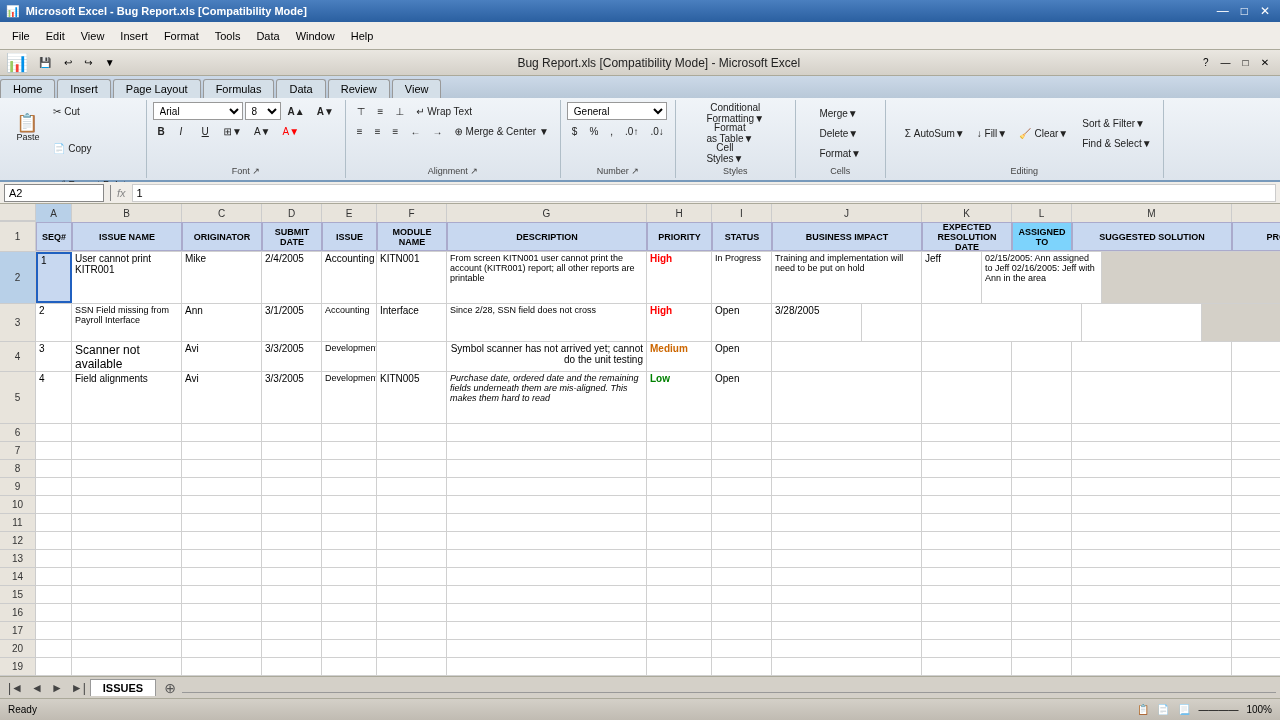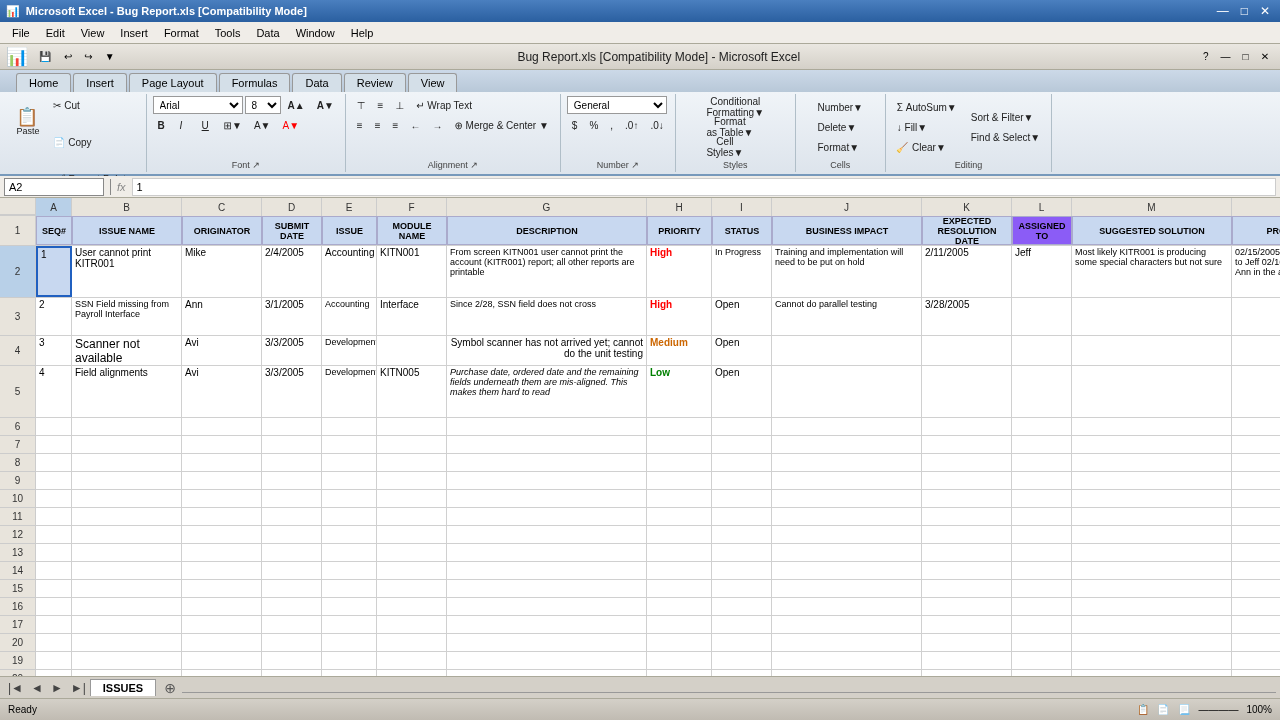--- a/index.html
+++ b/index.html
@@ -17,21 +17,21 @@
       font-size: 11px;
       font-weight: bold;
     }
     #title-bar-left { display: flex; align-items: center; gap: 6px; }
     #title-bar-right { display: flex; gap: 4px; }
     .title-btn { background: none; border: none; color: white; cursor: pointer; font-size: 12px; padding: 0 4px; }
 
     
     #menu-bar {
       background: #f0ede8;
-      height: 22px;
+      height: 28px;
       display: flex;
       align-items: center;
       padding: 0 4px;
       border-bottom: 1px solid #aba99a;
       font-size: 11px;
     }
     .menu-item { padding: 2px 8px; cursor: pointer; }
 
     
     #quick-access {
@@ -49,21 +49,21 @@
     #ribbon {
       background: linear-gradient(to bottom, #e8f0f8, #d4dfe8);
       border-bottom: 2px solid #7799bb;
       padding: 0;
     }
     #ribbon-tabs {
       display: flex;
       background: linear-gradient(to bottom, #ccd9e8, #b8c8d8);
       height: 22px;
       align-items: flex-end;
-      padding-left: 16px;
+      padding-left: 0;
       gap: 0;
     }
     .ribbon-tab {
       padding: 3px 12px;
       cursor: pointer;
       font-size: 11px;
       border: 1px solid #999;
       border-bottom: none;
       background: #d4dfe8;
       margin-right: 2px;
@@ -455,31 +455,31 @@
             <button class="ribbon-btn-small">Format<br>as Table▼</button>
             <button class="ribbon-btn-small">Cell<br>Styles▼</button>
           </div>
         </div>
         <div class="ribbon-group-label">Styles</div>
       </div>
 
       <div class="ribbon-group" style="min-width:90px;">
         <div class="ribbon-group-content" style="gap:4px; align-items:center;">
           <div style="display:flex;flex-direction:column;gap:2px;">
-            <button class="ribbon-btn-small">Number▼</button>
+            <button class="ribbon-btn-small">Merge▼</button>
             <button class="ribbon-btn-small">Delete▼</button>
             <button class="ribbon-btn-small">Format▼</button>
           </div>
         </div>
         <div class="ribbon-group-label">Cells</div>
       </div>
 
       <div class="ribbon-group" style="min-width:120px;">
         <div class="ribbon-group-content" style="gap:4px; align-items:center;">
-          <div style="display:flex;flex-direction:column;gap:2px;">
+          <div style="display:flex;flex-direction:row;gap:2px;margin-left:8px;">
             <button class="ribbon-btn-small">Σ AutoSum▼</button>
             <button class="ribbon-btn-small">↓ Fill▼</button>
             <button class="ribbon-btn-small">🧹 Clear▼</button>
           </div>
           <div style="display:flex;flex-direction:column;gap:2px;">
             <button class="ribbon-btn-small">Sort &amp; Filter▼</button>
             <button class="ribbon-btn-small">Find &amp; Select▼</button>
           </div>
         </div>
         <div class="ribbon-group-label">Editing</div>
@@ -547,57 +547,54 @@
           <div class="cell header-cell" style="width:110px; min-width:110px; background:#c8d8f0;">ISSUE NAME</div>
           <div class="cell header-cell" style="width:80px; min-width:80px; background:#c8d8f0;">ORIGINATOR</div>
           <div class="cell header-cell" style="width:60px; min-width:60px; background:#c8d8f0;">SUBMIT DATE</div>
           <div class="cell header-cell" style="width:55px; min-width:55px; background:#c8d8f0;">ISSUE</div>
           <div class="cell header-cell" style="width:70px; min-width:70px; background:#c8d8f0;">MODULE NAME</div>
           <div class="cell header-cell" style="width:200px; min-width:200px; background:#c8d8f0;">DESCRIPTION</div>
           <div class="cell header-cell" style="width:65px; min-width:65px; background:#c8d8f0;">PRIORITY</div>
           <div class="cell header-cell" style="width:60px; min-width:60px; background:#c8d8f0;">STATUS</div>
           <div class="cell header-cell" style="width:150px; min-width:150px; background:#c8d8f0;">BUSINESS IMPACT</div>
           <div class="cell header-cell" style="width:90px; min-width:90px; background:#c8d8f0;">EXPECTED RESOLUTION DATE</div>
-          <div class="cell header-cell" style="width:60px; min-width:60px; background:#8b5cf6;">ASSIGNED TO</div>
+          <div class="cell header-cell" style="width:60px; min-width:60px; background:#7dd3fc;">ASSIGNED TO</div>
           <div class="cell header-cell" style="width:160px; min-width:160px; background:#c8d8f0;">SUGGESTED SOLUTION</div>
           <div class="cell header-cell" style="width:120px; min-width:120px; background:#c8d8f0;">PROGRESS</div>
         </div>
 
         <div class="grid-row" style="min-height:52px;">
           <div class="cell selected-cell" style="width:36px; min-width:36px; align-items:flex-start;">1</div>
           <div class="cell" style="width:110px; min-width:110px; white-space:normal; align-items:flex-start;">User cannot print KITR001</div>
           <div class="cell" style="width:80px; min-width:80px;">Mike</div>
           <div class="cell" style="width:60px; min-width:60px;">2/4/2005</div>
           <div class="cell" style="width:55px; min-width:55px;">Accounting</div>
           <div class="cell" style="width:70px; min-width:70px;">KITN001</div>
           <div class="cell" style="width:200px; min-width:200px; white-space:normal; align-items:flex-start; font-size:9px;">From screen KITN001 user cannot print the account (KITR001) report; all other reports are printable</div>
           <div class="cell" style="width:65px; min-width:65px;">
               <span class="priority-high">High</span>
             </div>
           <div class="cell" style="width:60px; min-width:60px; white-space:normal; font-size:9px;">In Progress</div>
           <div class="cell" style="width:150px; min-width:150px; white-space:normal; align-items:flex-start; font-size:9px;">Training and implementation will need to be put on hold</div>
-          <div class="cell" style="width:90px; min-width:90px;">2/11/2005</div>
           <div class="cell" style="width:60px; min-width:60px;">Jeff</div>
-          <div class="cell" style="width:160px; min-width:160px; white-space:normal; align-items:flex-start; font-size:9px;">Most likely KITR001 is producing some special characters but not sure</div>
           <div class="cell" style="width:120px; min-width:120px; white-space:normal; align-items:flex-start; font-size:9px;">02/15/2005: Ann assigned to Jeff 02/16/2005: Jeff with Ann in the area</div>
         </div>
 
         <div class="grid-row" style="min-height:38px;">
           <div class="cell" style="width:36px; min-width:36px;">2</div>
           <div class="cell" style="width:110px; min-width:110px; white-space:normal; align-items:flex-start; font-size:9px;">SSN Field missing from Payroll Interface</div>
           <div class="cell" style="width:80px; min-width:80px;">Ann</div>
           <div class="cell" style="width:60px; min-width:60px;">3/1/2005</div>
           <div class="cell" style="width:55px; min-width:55px; font-size:9px;">Accounting</div>
           <div class="cell" style="width:70px; min-width:70px;">Interface</div>
           <div class="cell" style="width:200px; min-width:200px; white-space:normal; align-items:flex-start; font-size:9px;">Since 2/28, SSN field does not cross</div>
           <div class="cell" style="width:65px; min-width:65px;">
               <span class="priority-high">High</span>
             </div>
           <div class="cell" style="width:60px; min-width:60px;">Open</div>
-          <div class="cell" style="width:150px; min-width:150px; white-space:normal; font-size:9px;">Cannot do parallel testing</div>
           <div class="cell" style="width:90px; min-width:90px;">3/28/2005</div>
           <div class="cell" style="width:60px; min-width:60px;"></div>
           <div class="cell" style="width:160px; min-width:160px;"></div>
           <div class="cell" style="width:120px; min-width:120px;"></div>
         </div>
 
         <div class="grid-row" style="min-height:30px;">
           <div class="cell" style="width:36px; min-width:36px;">3</div>
           <div class="cell" style="width:110px; min-width:110px; white-space:normal; font-size:12px;">Scanner not available</div>
           <div class="cell" style="width:80px; min-width:80px;">Avi</div>

